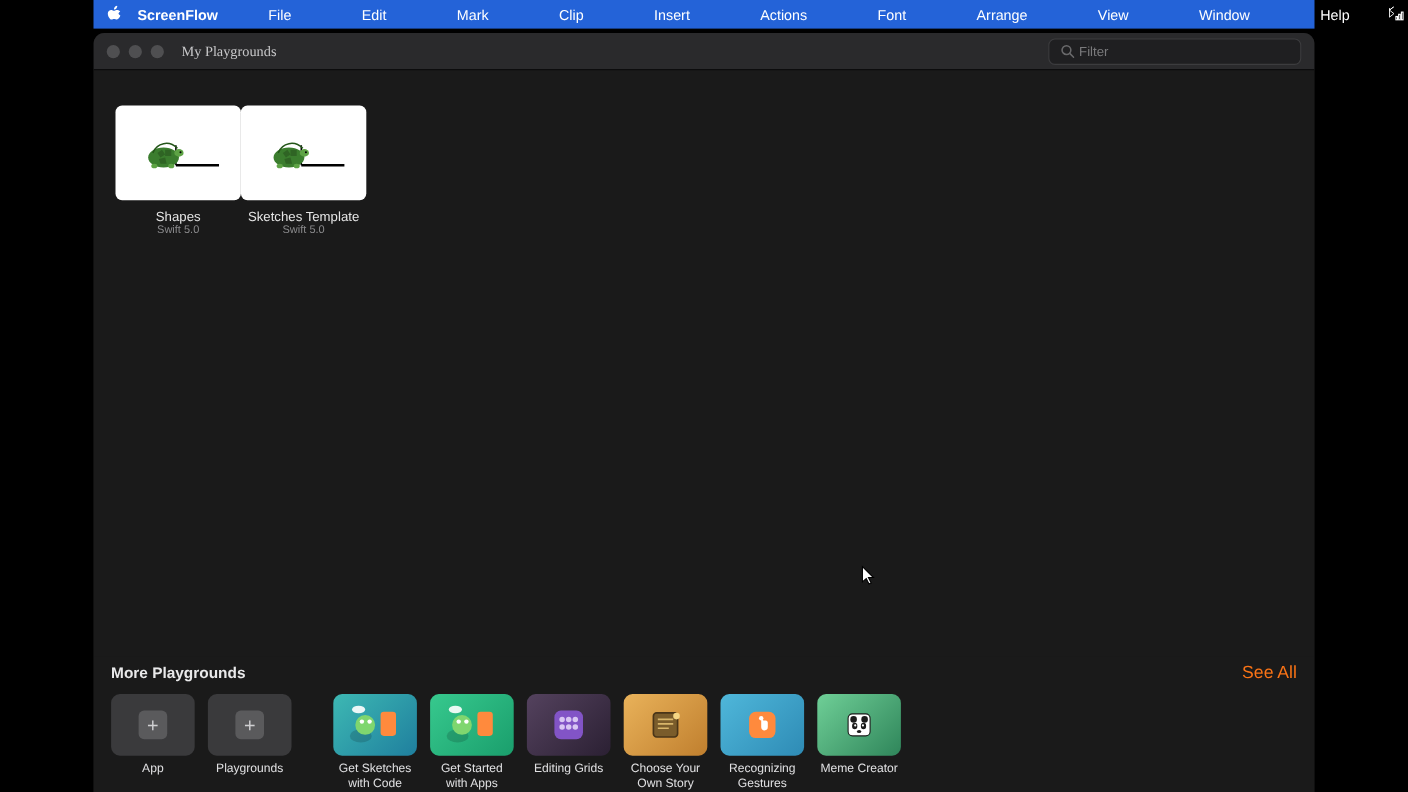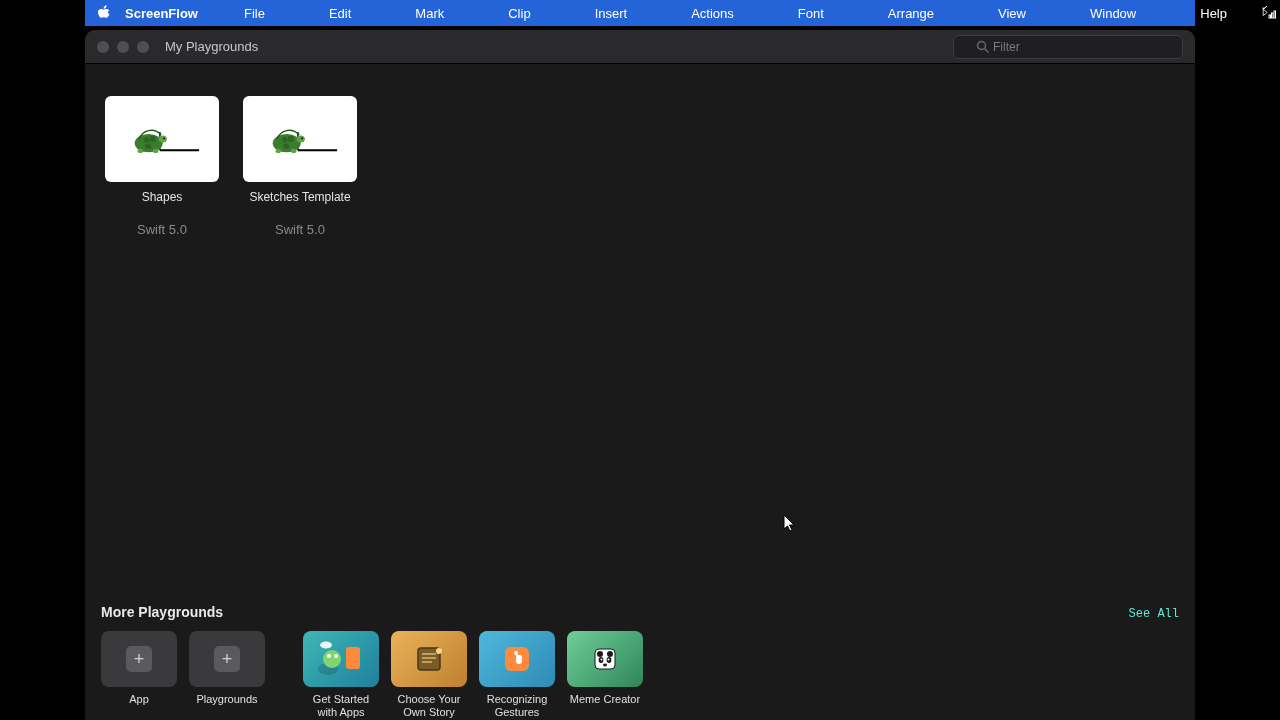--- a/index.html
+++ b/index.html
@@ -40,62 +40,62 @@
 
 .titlebar {
   height: 34px;
   background: #2a2a2c;
   display: flex; align-items: center;
   padding: 0 12px;
   border-bottom: 1px solid #000;
 }
 .traffic { display: flex; gap: 8px; }
 .traffic .dot { width: 12px; height: 12px; border-radius: 50%; background: #4f4f51; }
-.wtitle { margin-left: 16px; color: #c7c7c9; font-size: 13px; font-weight: 500; }
+.wtitle { margin-left: 16px; color: #c7c7c9; font-size: 13px; font-weight: 500; font-family: Liberation Serif, serif; }
 .titlebar .spacer { flex: 1; }
 .searchwrap {
   display: flex; align-items: center;
   background: #1f1f21;
   border: 1px solid #3c3c3e;
   border-radius: 6px;
   height: 24px; width: 230px;
-  padding: 0 22px;
+  padding: 0 10px;
 }
 .searchwrap svg { opacity: .6; }
 .searchwrap input {
   flex: 1; background: transparent; border: 0; outline: 0;
   color: #bbb; font-size: 12px; margin-left: 4px;
 }
 .searchwrap input::placeholder { color: #7a7a7c; }
 
 
 .content { flex: 1; position: relative; background: #1a1a1a; }
 
 
-.pg-grid { display: flex; gap: 24px; padding: 32px 20px; }
+.pg-grid { display: flex; padding: 32px 20px; }
 .pg-item { width: 114px; text-align: center; }
 .pg-thumb {
   width: 114px; height: 86px;
   background: #fff; border-radius: 6px;
   display: flex; align-items: center; justify-content: center;
   overflow: hidden;
 }
 .pg-thumb .turtle { transform: scale(.7); }
 .pg-name { color: #e6e6e6; font-size: 12px; margin-top: 8px; }
-.pg-sub  { color: #8a8a8c; font-size: 13px; margin-top: 18px; }
+.pg-sub  { color: #8a8a8c; font-size: 10px; margin-top: 0; }
 
 
 .more {
   background: #1a1a1a;
   padding: 6px 16px 0;
 }
 .more-head { display: flex; align-items: baseline; }
 .more-head .title { color: #e9e9ea; font-size: 14px; font-weight: 600; }
 .more-head .spacer { flex: 1; }
-.more-head .seeall { color: #5eead4; font-size: 12px; font-family: Liberation Mono, monospace; }
+.more-head .seeall { color: #f97316; font-size: 16px; }
 
 .more-row { display: flex; gap: 12px; margin-top: 10px; align-items: flex-start; }
 
 .create-tile, .tpl-tile { width: 76px; }
 .create-box {
   width: 76px; height: 56px; border-radius: 8px;
   background: #3a3a3c;
   display: flex; align-items: center; justify-content: center;
 }
 .plusbox {
@@ -327,21 +327,50 @@
           <div class="tpl-box" style="background:linear-gradient(135deg,#3db8b3,#1f7f9e);">
             <svg width="50" height="40" viewBox="0 0 50 40">
               <ellipse cx="12" cy="30" rx="10" ry="6" fill="rgba(0,0,0,.15)"></ellipse>
               <rect x="30" y="8" width="14" height="22" rx="3" fill="#ff8a3d"></rect>
               <circle cx="16" cy="20" r="9" fill="#7fd66f"></circle>
               <circle cx="13" cy="17" r="2" fill="#fff"></circle>
               <circle cx="20" cy="17" r="2" fill="#fff"></circle>
               <ellipse cx="10" cy="6" rx="6" ry="3.5" fill="#fff" opacity=".9"></ellipse>
             </svg>
           </div>
+          <div class="tile-cap">Get Sketches with Code</div>
+        </div>
+        <div class="tpl-tile">
+          <div class="tpl-box" style="background:linear-gradient(135deg,#37c98e,#1a9e6c);">
+            <svg width="50" height="40" viewBox="0 0 50 40">
+              <ellipse cx="12" cy="30" rx="10" ry="6" fill="rgba(0,0,0,.15)"></ellipse>
+              <rect x="30" y="8" width="14" height="22" rx="3" fill="#ff8a3d"></rect>
+              <circle cx="16" cy="20" r="9" fill="#7fd66f"></circle>
+              <circle cx="13" cy="17" r="2" fill="#fff"></circle>
+              <circle cx="20" cy="17" r="2" fill="#fff"></circle>
+              <ellipse cx="10" cy="6" rx="6" ry="3.5" fill="#fff" opacity=".9"></ellipse>
+            </svg>
+          </div>
           <div class="tile-cap">Get Started with Apps</div>
+        </div>
+        <div class="tpl-tile">
+          <div class="tpl-box" style="background:linear-gradient(135deg,#54425e,#2b2033);">
+            <svg width="38" height="34" viewBox="0 0 38 34">
+              <rect x="6" y="4" width="26" height="26" rx="6" fill="#8254c6"></rect>
+              <g fill="#d8c6f3">
+                <circle cx="13" cy="12" r="2.5"></circle>
+                <circle cx="19" cy="12" r="2.5"></circle>
+                <circle cx="25" cy="12" r="2.5"></circle>
+                <circle cx="13" cy="19" r="2.5"></circle>
+                <circle cx="19" cy="19" r="2.5"></circle>
+                <circle cx="25" cy="19" r="2.5"></circle>
+              </g>
+            </svg>
+          </div>
+          <div class="tile-cap">Editing Grids</div>
         </div>
         <div class="tpl-tile">
           <div class="tpl-box" style="background:linear-gradient(135deg,#e9b25a,#c07f2e);">
             <svg width="38" height="34" viewBox="0 0 38 34">
               <rect x="8" y="6" width="22" height="22" rx="3" fill="#7a5c2b" stroke="#4a3518" stroke-width="1.5"></rect>
               <path d="M12 12h14M12 16h14M12 20h10" stroke="#d8b56a" stroke-width="1.5"></path>
               <circle cx="29" cy="9" r="3" fill="#f5d684"></circle>
             </svg>
           </div>
           <div class="tile-cap">Choose Your Own Story</div>

